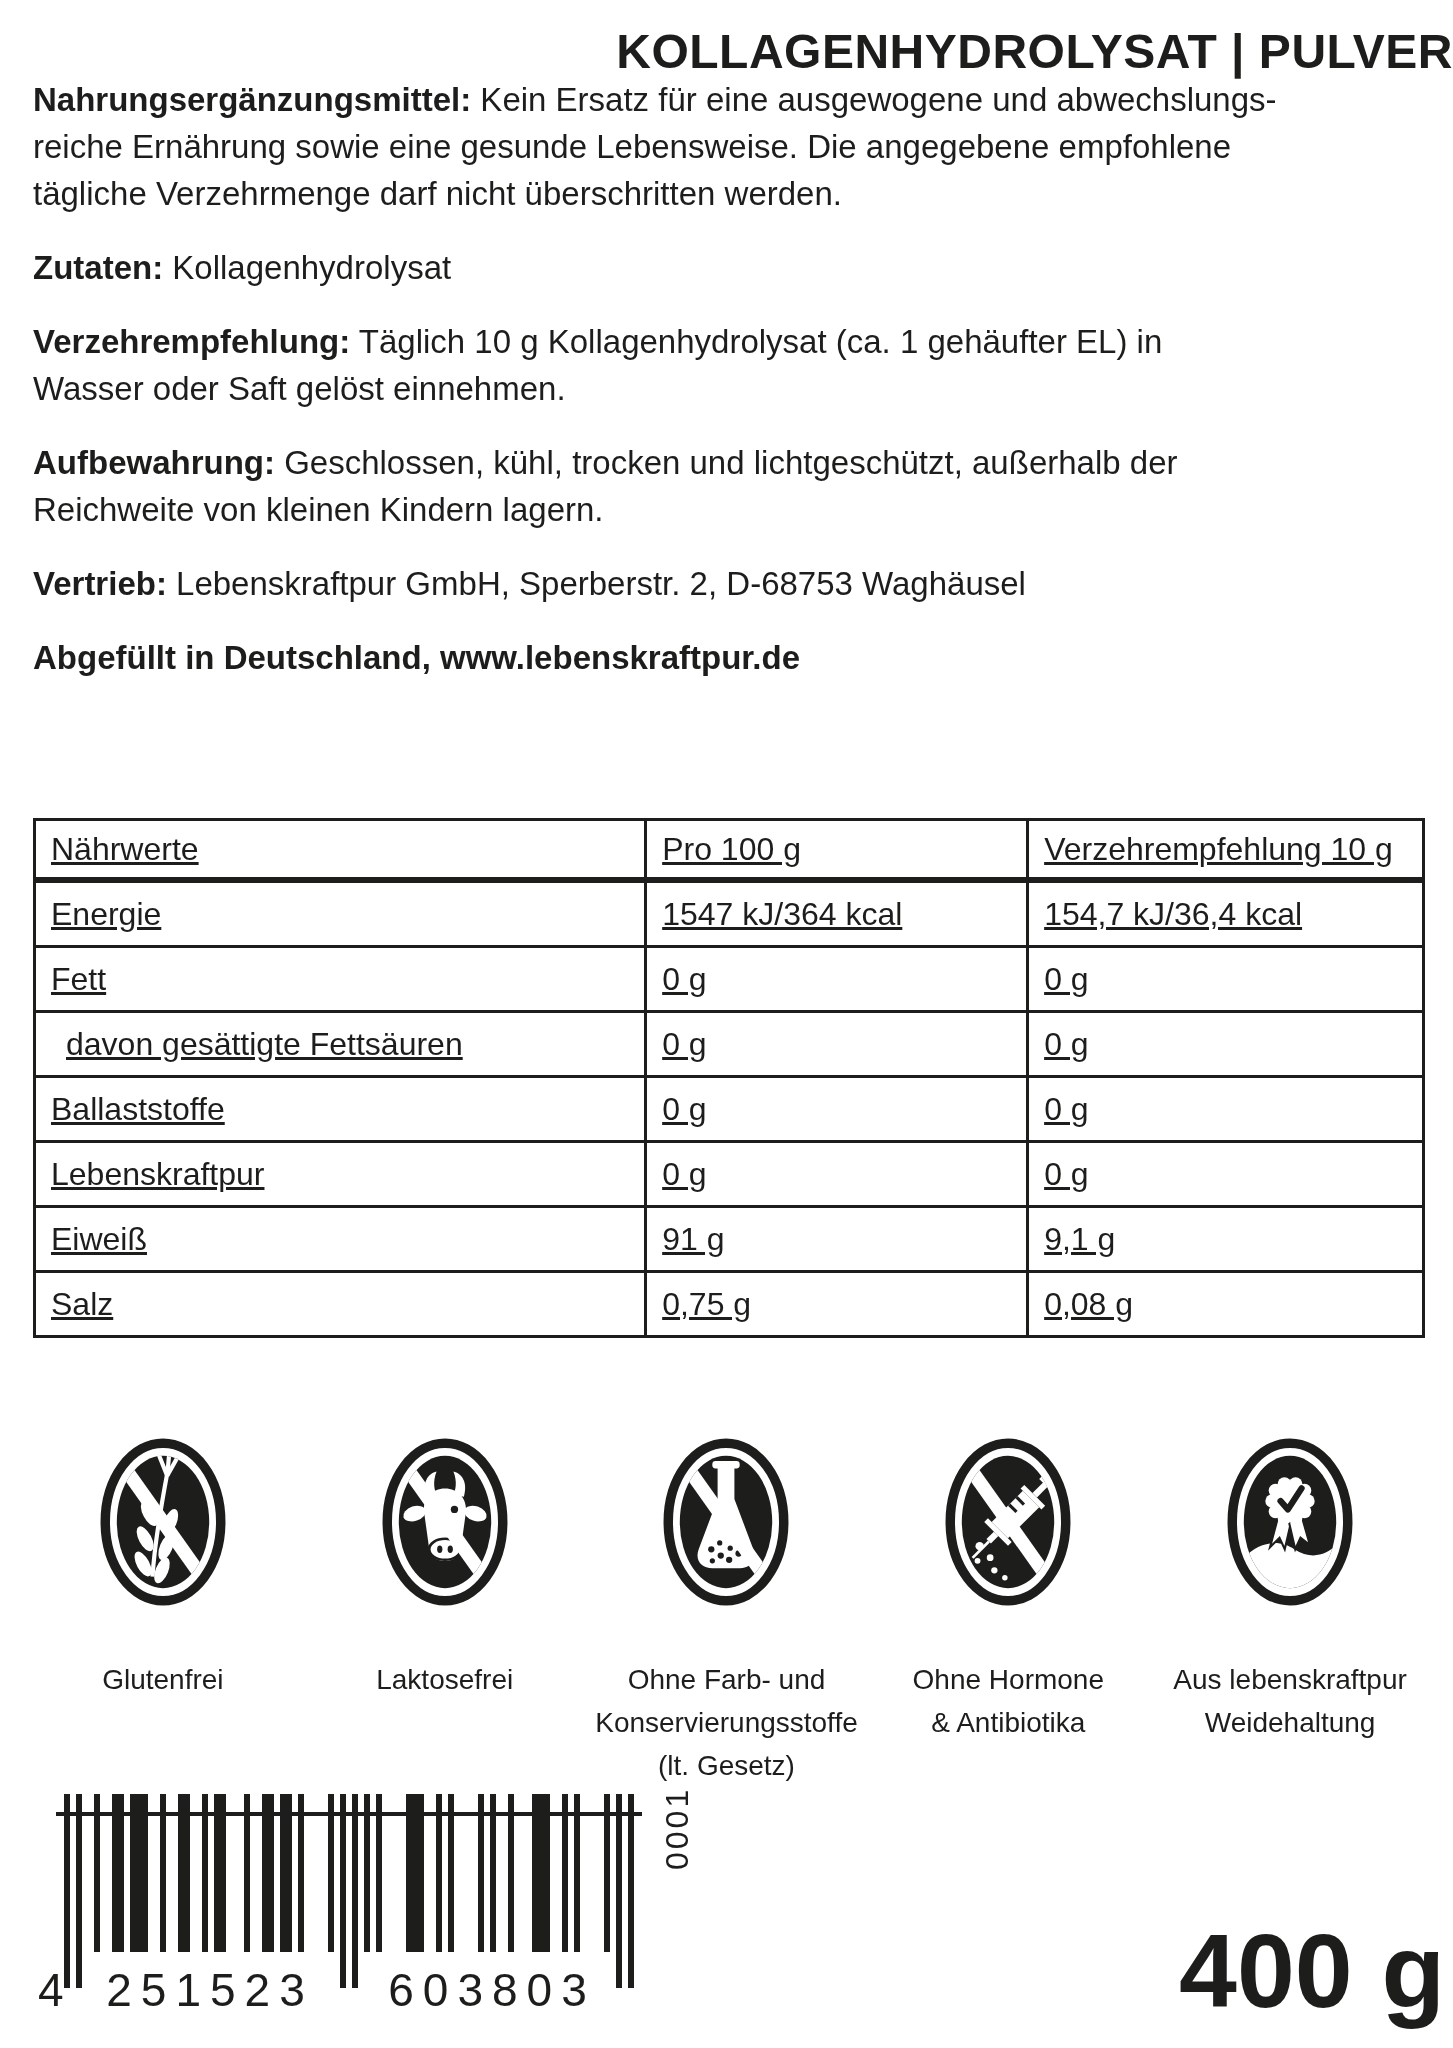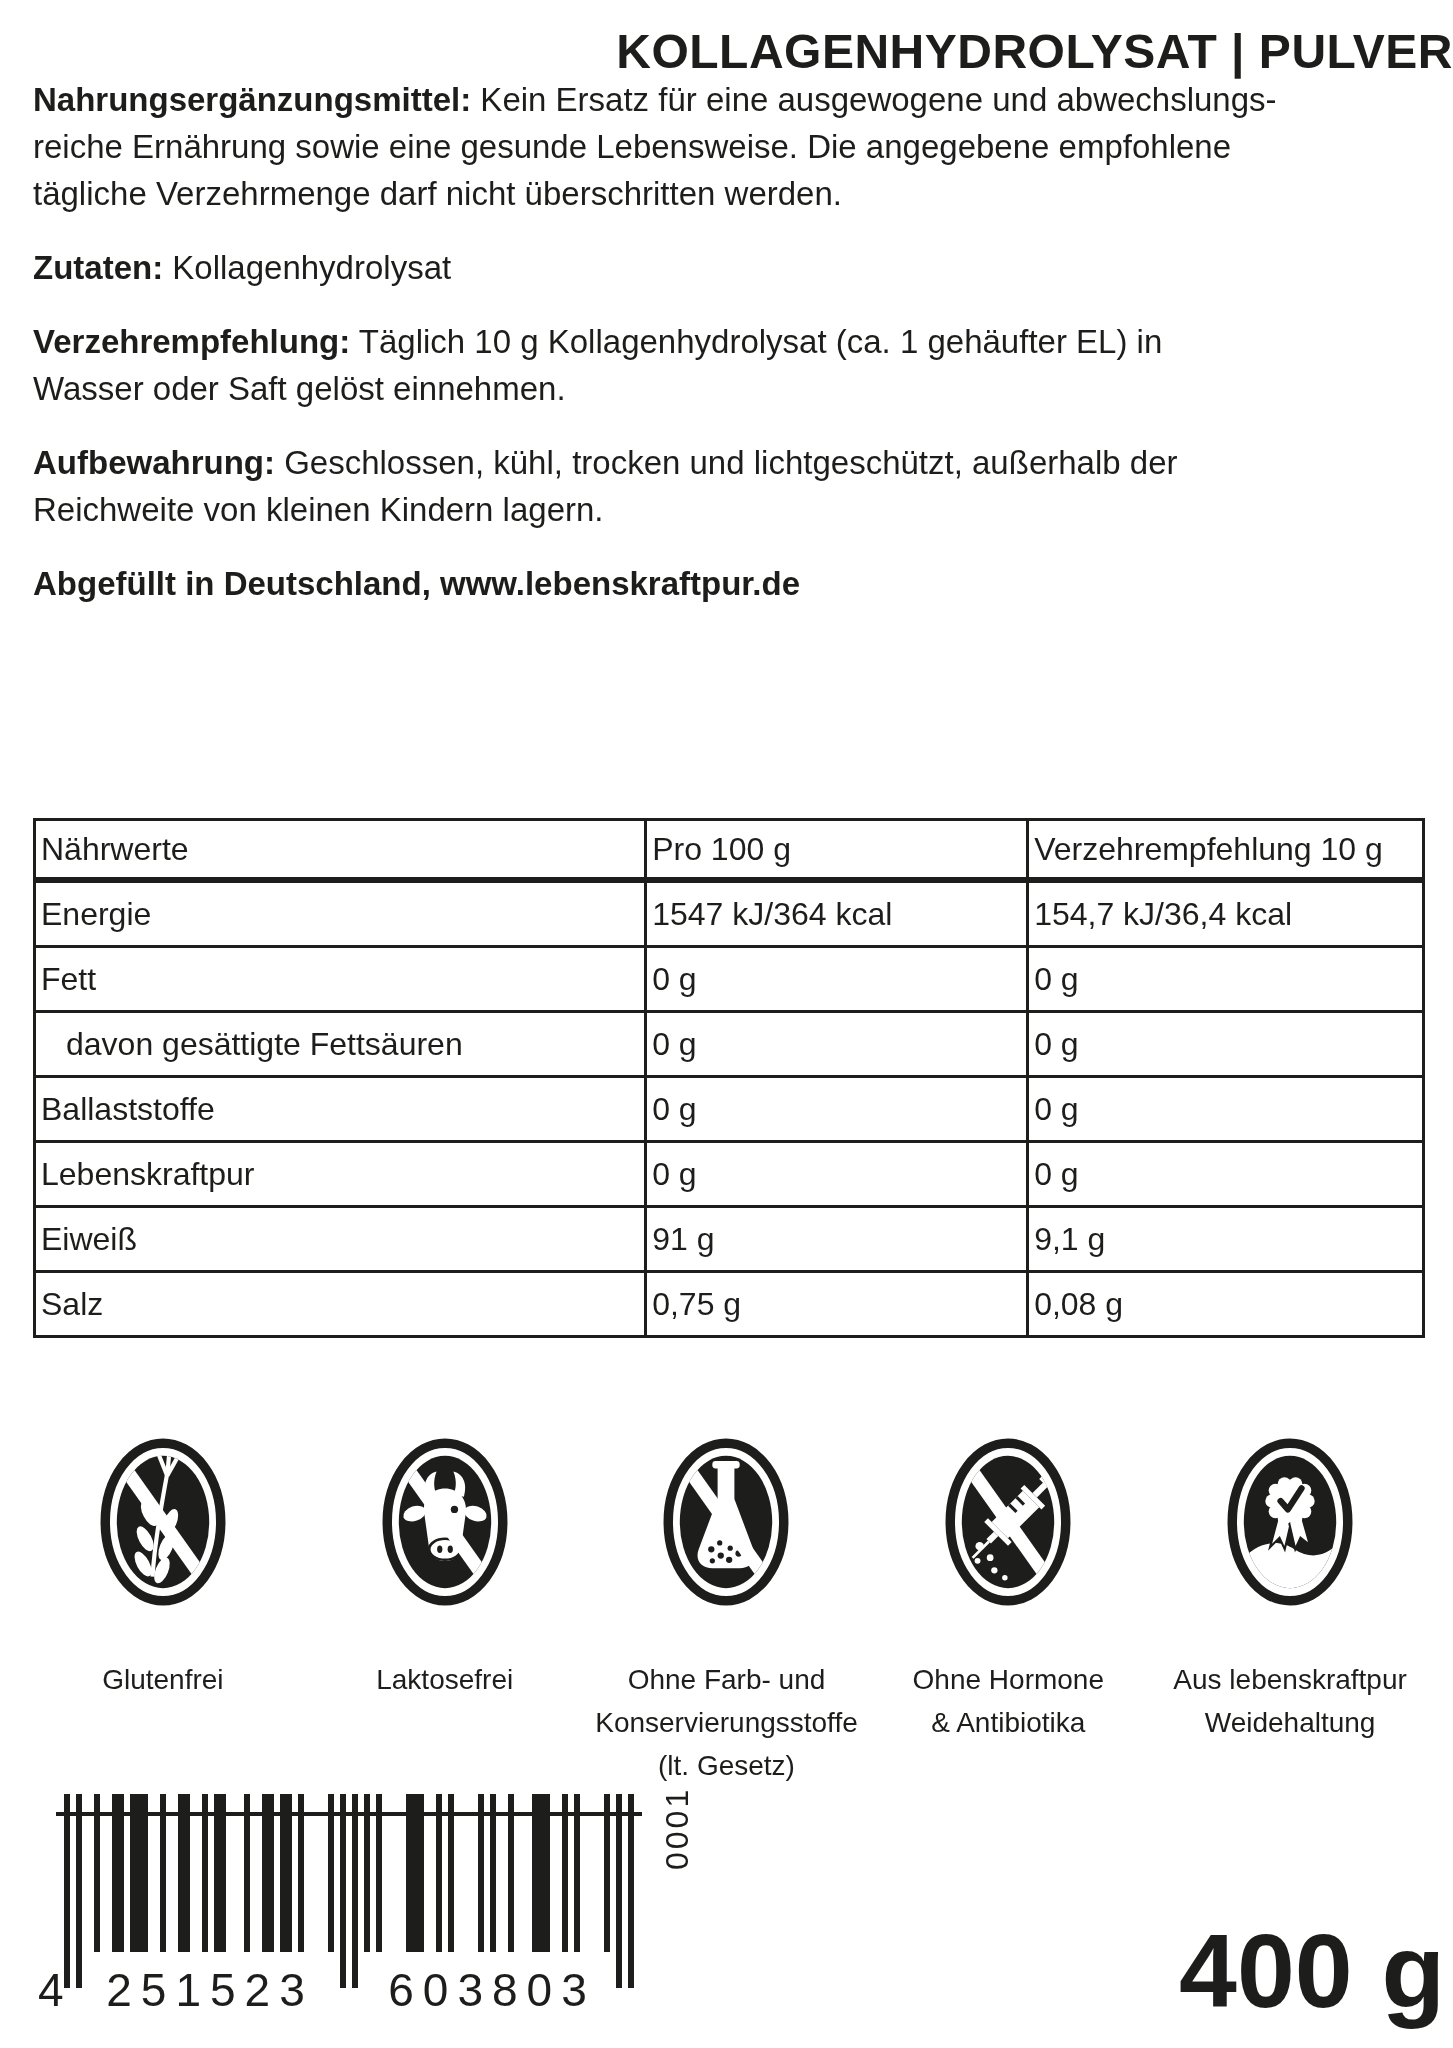--- a/index.html
+++ b/index.html
@@ -15,21 +15,21 @@
   .para{margin-bottom:27px}
   .para .line{white-space:nowrap}
   .para b{font-weight:700}
   .para.bold .line{font-weight:700}
   table.ntable{
     position:absolute;top:818px;left:33px;width:1392px;
     border-collapse:collapse;table-layout:fixed;font-size:32px;
   }
   .ntable th,.ntable td{
     border:3px solid #1d1d1b;text-align:left;font-weight:400;
-    padding:0 0 0 5px;white-space:nowrap;overflow:visible;
+    padding:0 0 0 15px;white-space:nowrap;overflow:visible;text-decoration:underline;
   }
   .ntable th{height:56px;border-bottom-width:6px}
   .ntable td{height:62px}
   .ntable td.indent{padding-left:30px}
   .badges{position:absolute;top:1438px;left:22px;right:22px;display:flex}
   .badge{flex:1;display:flex;flex-direction:column;align-items:center}
   .badge .blabel{margin-top:52px;text-align:center;font-size:28px;line-height:43px}
   .blabel .lline{white-space:nowrap}
   .barcode{position:absolute;left:36px;top:1786px}
   .weight{
@@ -51,20 +51,23 @@
     <div class="para">
       <div class="line"><b>Zutaten:</b> Kollagenhydrolysat</div>
     </div>
     <div class="para">
       <div class="line"><b>Verzehrempfehlung:</b> Täglich 10 g Kollagenhydrolysat (ca. 1 gehäufter EL) in</div>
       <div class="line">Wasser oder Saft gelöst einnehmen.</div>
     </div>
     <div class="para">
       <div class="line"><b>Aufbewahrung:</b> Geschlossen, kühl, trocken und lichtgeschützt, außerhalb der</div>
       <div class="line">Reichweite von kleinen Kindern lagern.</div>
+    </div>
+    <div class="para">
+      <div class="line"><b>Vertrieb:</b> Lebenskraftpur GmbH, Sperberstr. 2, D-68753 Waghäusel</div>
     </div>
     <div class="para bold">
       <div class="line">Abgefüllt in Deutschland, www.lebenskraftpur.de</div>
     </div>
   </div>
 
 <table class="ntable">
   <colgroup>
     <col style="width:44%">
       <col style="width:27.5%">

